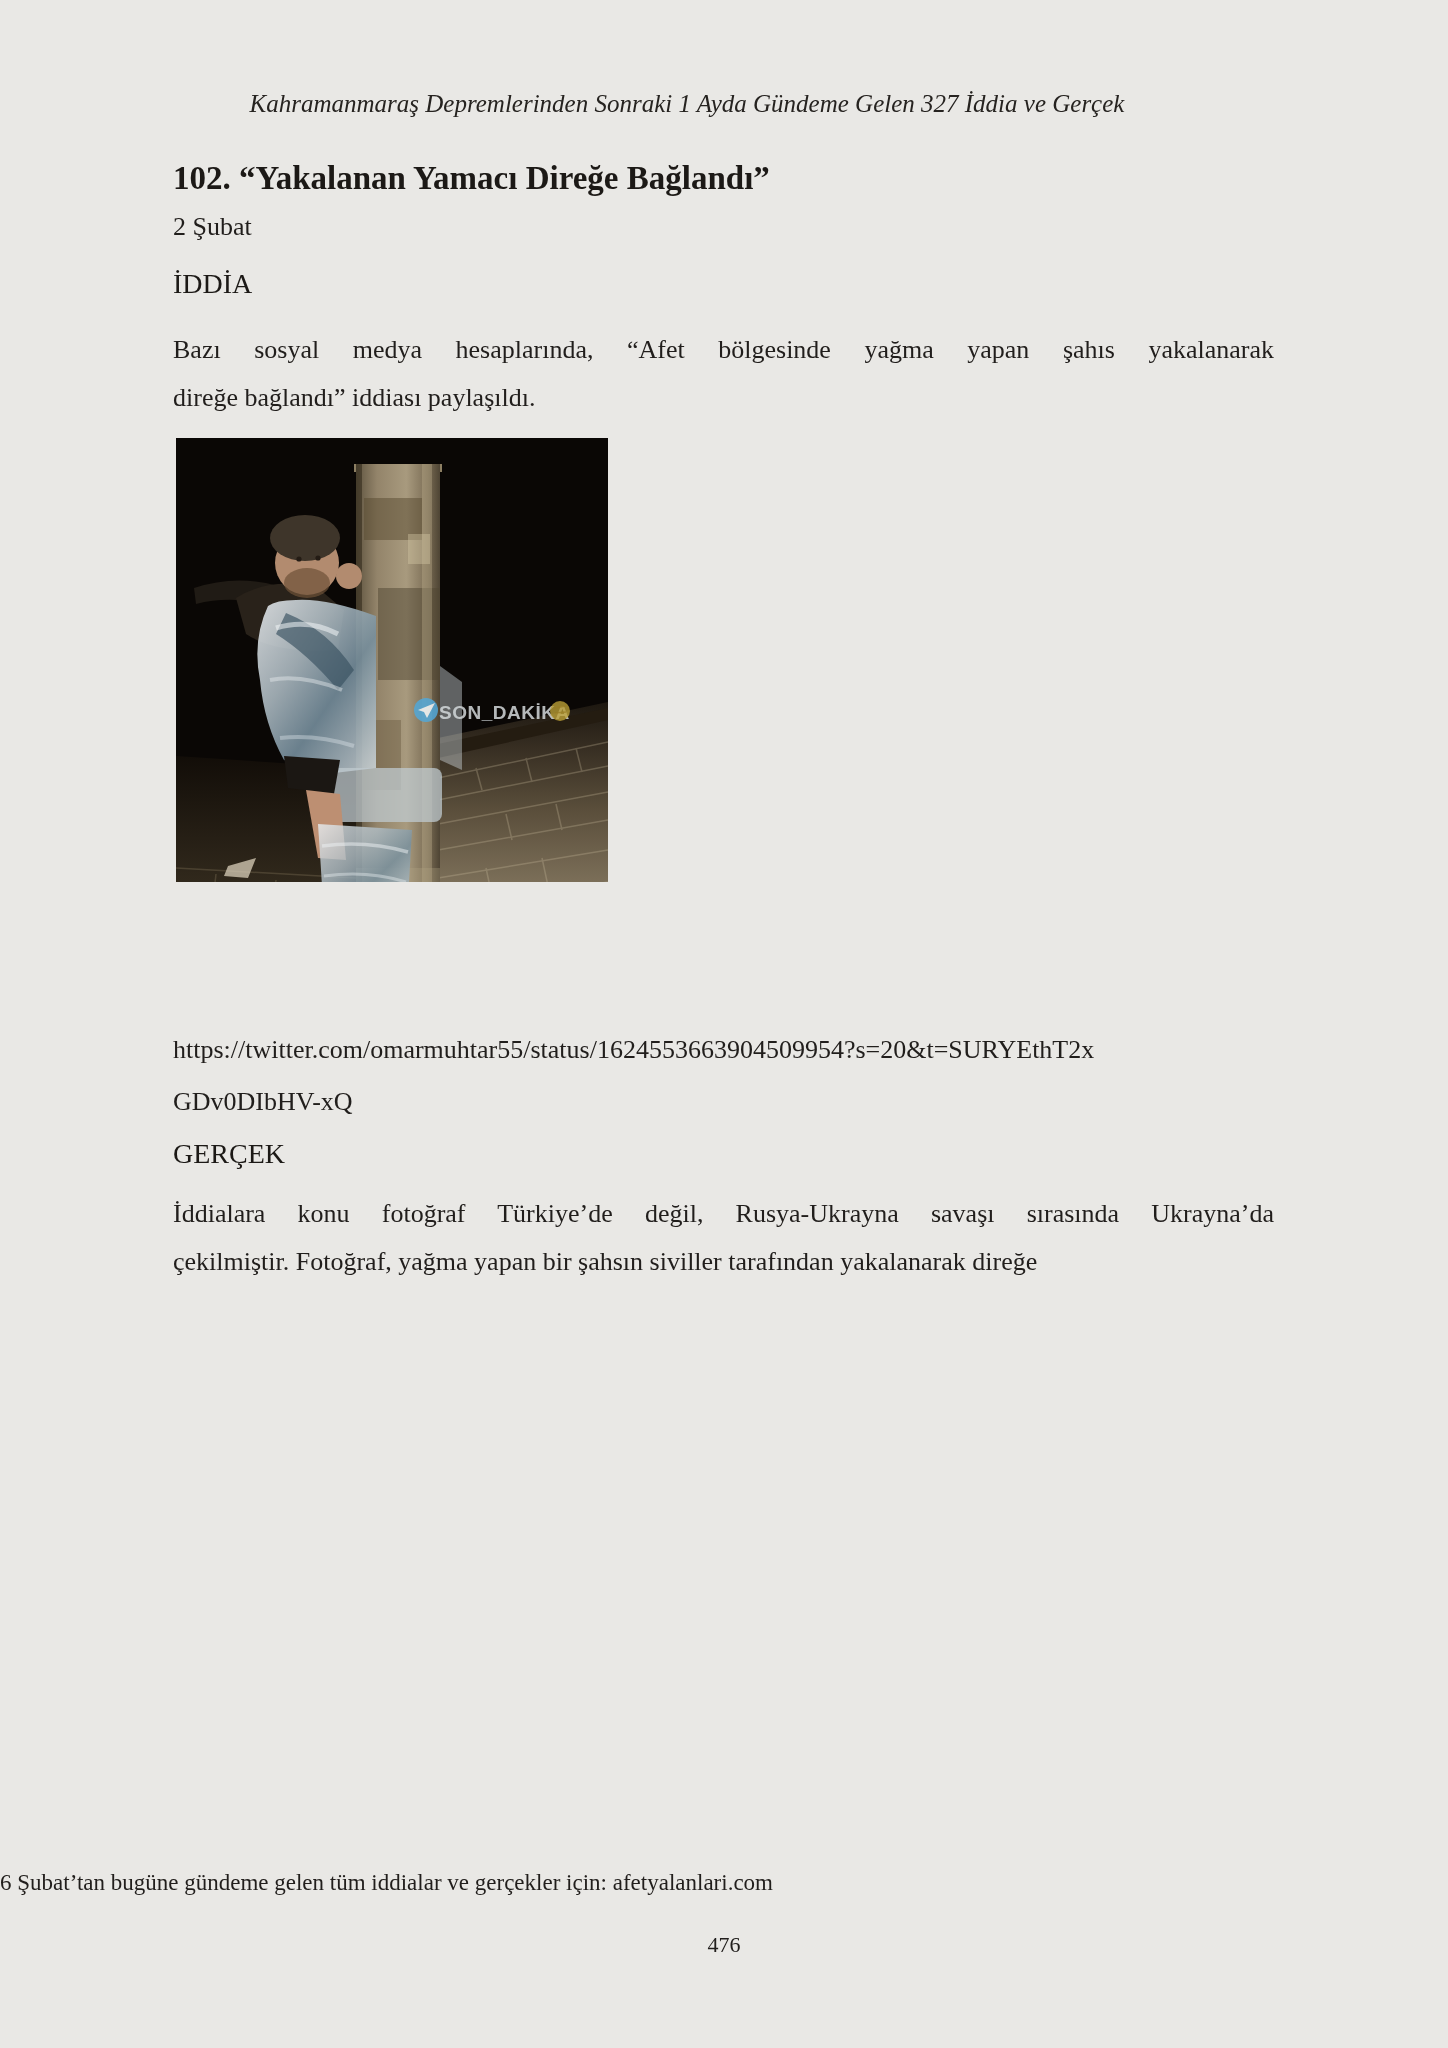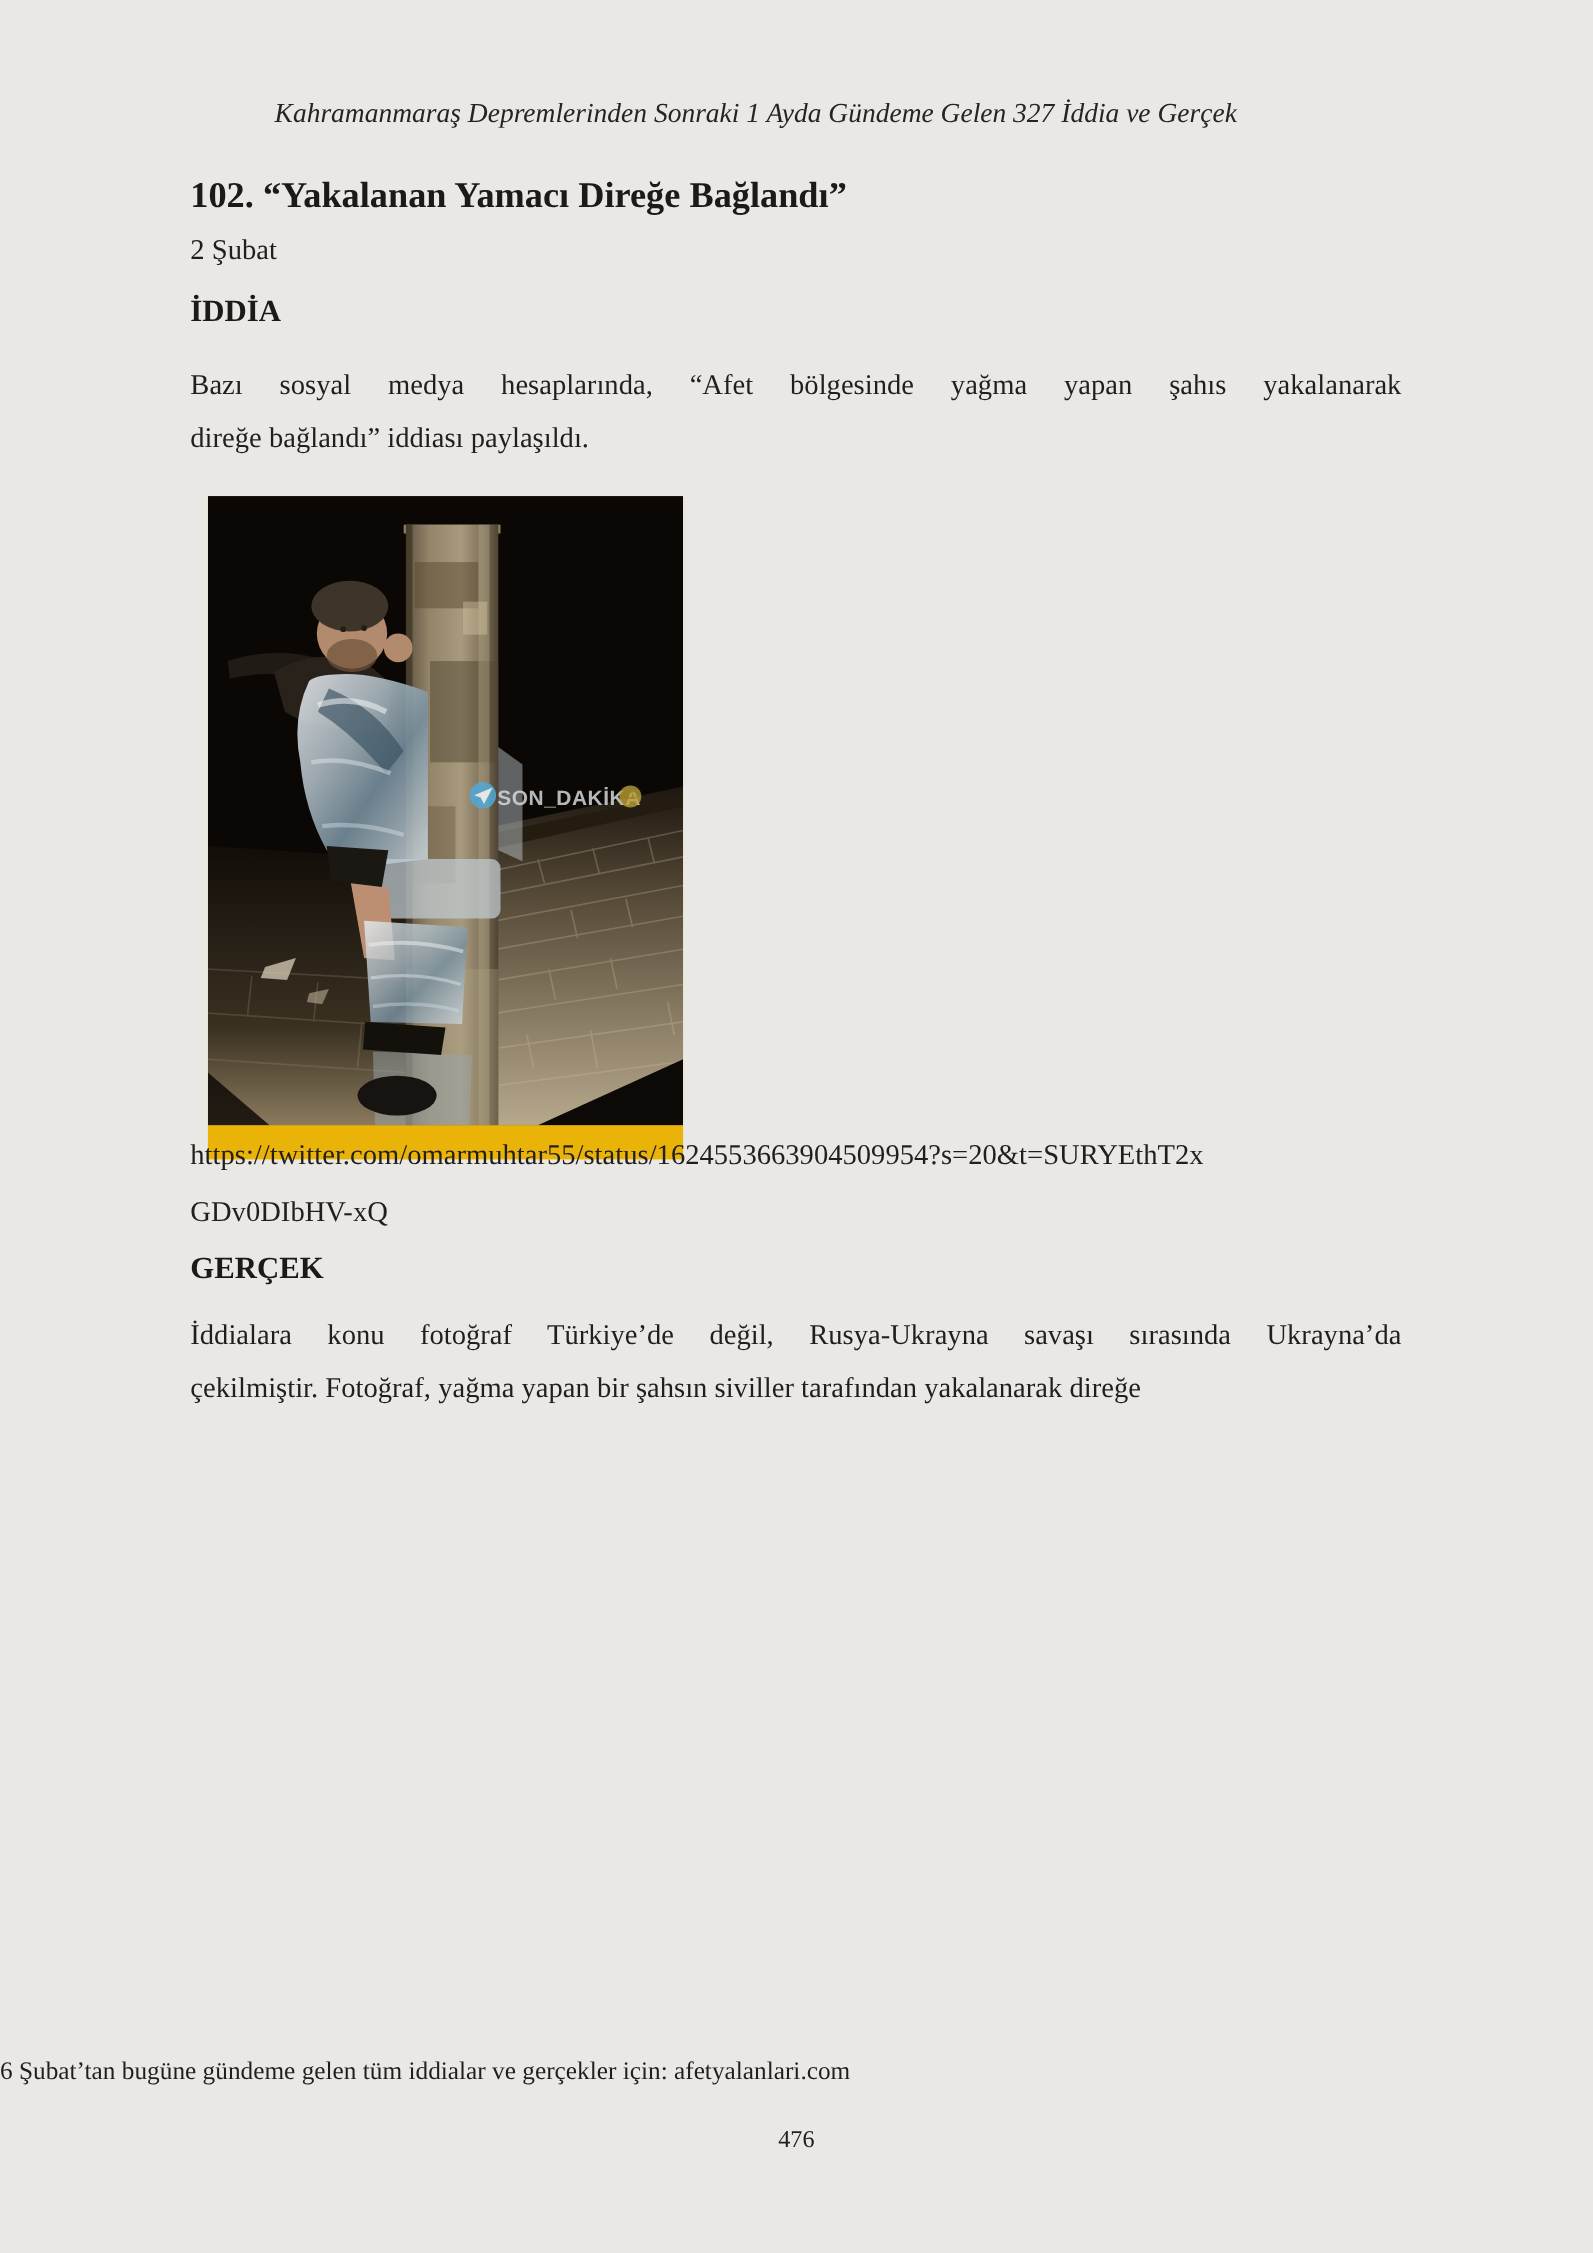--- a/index.html
+++ b/index.html
@@ -16,37 +16,37 @@
     text-align: center; font-style: italic; font-size: 25px; color: #262320;
   }
   .title {
     position: absolute; top: 160px; left: 173px; width: 1101px;
     font-size: 33px; font-weight: bold; margin: 0; color: #1c1916;
   }
   .date {
     position: absolute; top: 212px; left: 173px; font-size: 26px;
   }
   .section-heading {
-    position: absolute; left: 173px; font-size: 28px; font-weight: bold; color: #1c1916;
+    position: absolute; left: 173px; font-size: 28px; font-weight: normal; color: #1c1916;
   }
   .claim-heading { top: 268px; }
   .fact-heading  { top: 1138px; }
   .paragraph {
     position: absolute; left: 173px; width: 1101px;
     font-size: 26px; line-height: 48px;
   }
   .claim-text { top: 326px; }
   .fact-text  { top: 1190px; }
   .justified .tline { text-align: justify; text-align-last: justify; }
   .justified .tline:last-child { text-align: left; text-align-last: auto; }
   .url-block { top: 1024px; line-height: 52px; }
   .url-block .tline { text-align: left; }
   .photo {
-    position: absolute; top: 435px; left: 173px; width: 432px; height: 603px;
-    margin: 16px; padding: 0; background: #eab308; overflow: hidden;
+    position: absolute; top: 435px; left: 173px; width: 432px; height: 444px;
+    margin: 3px; padding: 0; background: #22c55e; overflow: hidden;
   }
   .photo svg { display: block; }
   .footer {
     position: absolute; top: 1870px; left: 0; width: 1448px;
     text-align: left; font-size: 23px;
   }
   .page-number {
     position: absolute; top: 1932px; left: 0; width: 1448px;
     text-align: center; font-size: 22px;
   }

